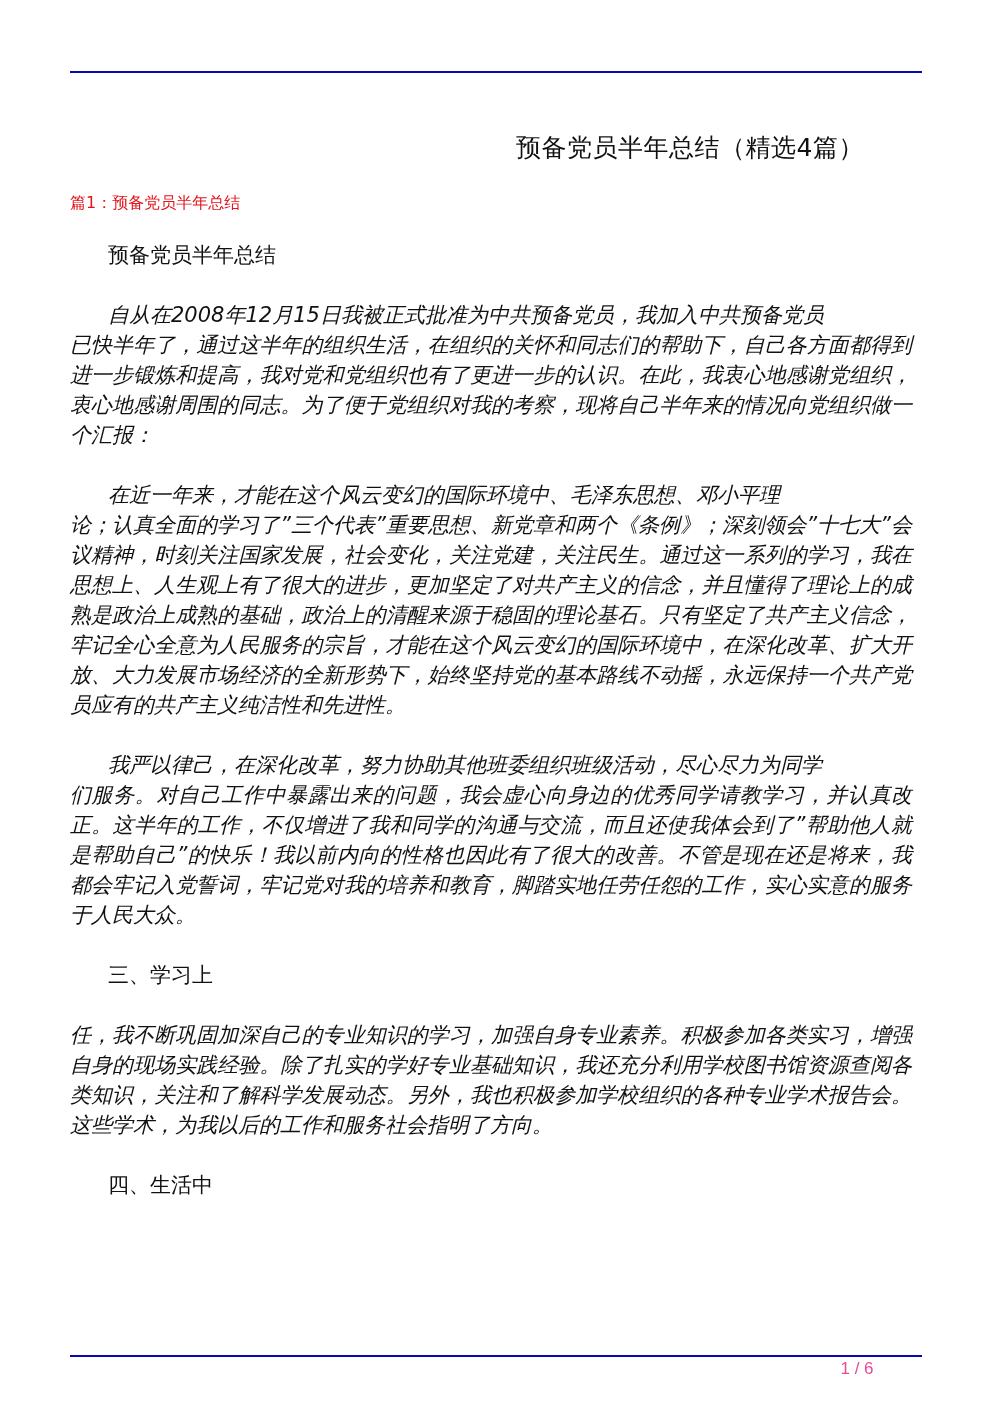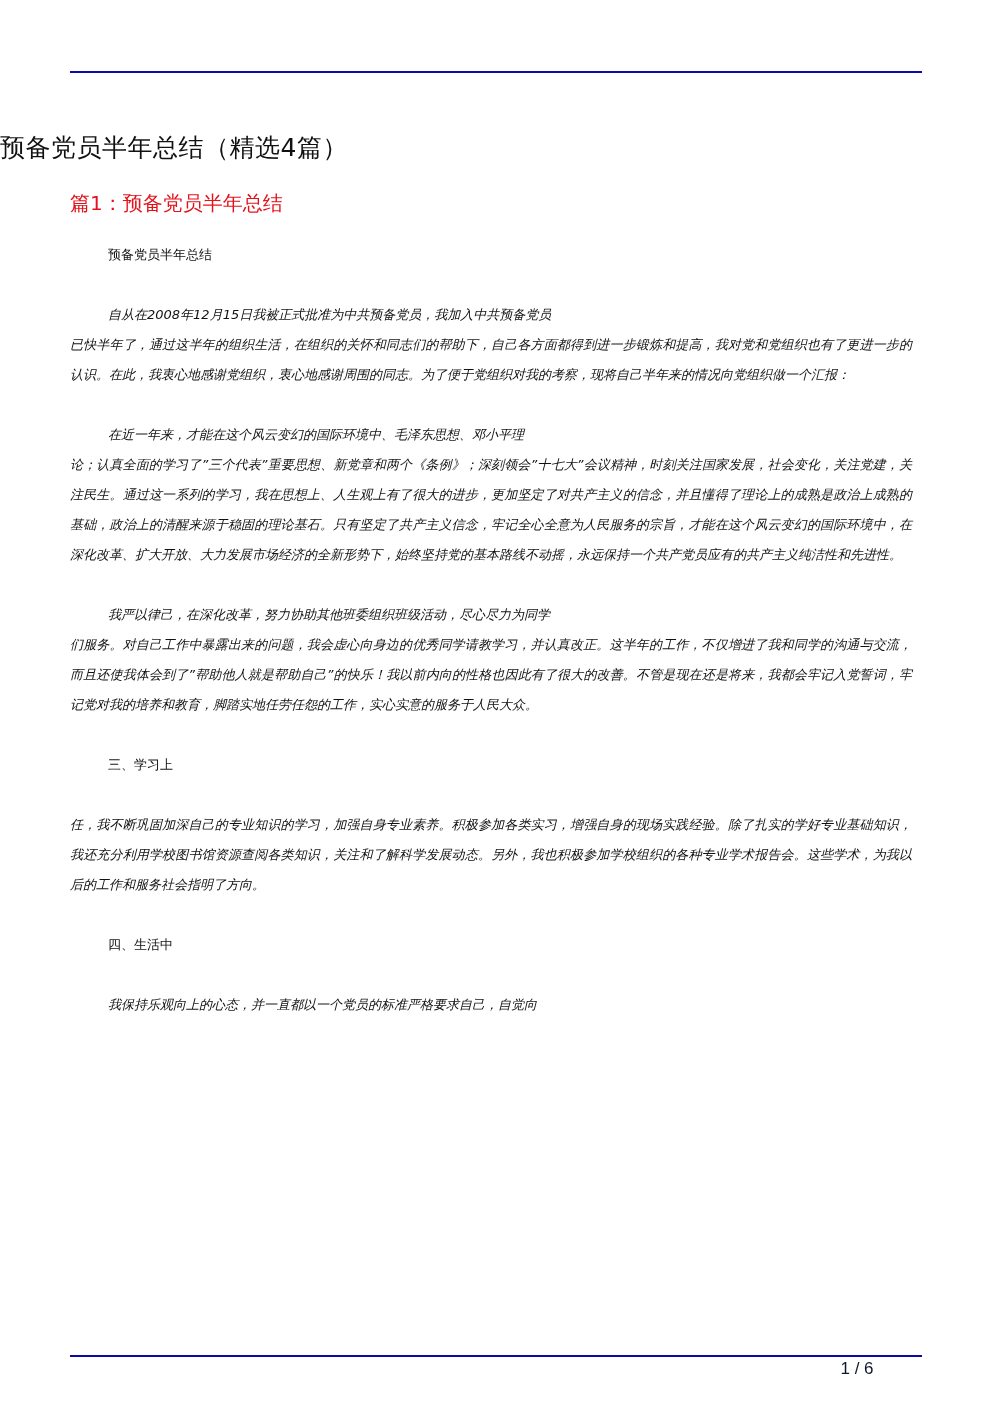--- a/index.html
+++ b/index.html
@@ -22,40 +22,40 @@
       height: 2px;
       background: #0a0aa8;
     }
     .rule-top { top: 71px; }
     .rule-bottom { top: 1355px; }
     .doc-title {
       position: absolute;
       top: 128px;
       left: 0;
       width: 864px;
-      text-align: left;
+      text-align: right;
       font-size: 25px;
       line-height: 40px;
       color: #111111;
       letter-spacing: 0.5px;
     }
     .section-heading {
       position: absolute;
       top: 186px;
       left: 70px;
-      font-size: 20px;
+      font-size: 16px;
       line-height: 34px;
       color: #e3121b;
     }
     .content {
       position: absolute;
       top: 240px;
       left: 70px;
       width: 842px;
-      font-size: 13px;
+      font-size: 21px;
       line-height: 30px;
     }
     .content p {
       margin: 0;
       text-align: justify;
     }
     .content .label {
       text-indent: 38px;
       margin-bottom: 30px;
     }
@@ -70,21 +70,21 @@
     }
     .page-num {
       position: absolute;
       top: 1357px;
       left: 822px;
       width: 70px;
       text-align: center;
       font-family: "Liberation Sans", sans-serif;
       font-size: 17px;
       line-height: 24px;
-      color: #0f172a;
+      color: #ec4899;
     }
   </style>
 </head>
 <body>
 
 <div class="rule rule-top"></div>
 
 <div class="doc-title">预备党员半年总结（精选4篇）</div>
 
 <div class="section-heading">篇1：预备党员半年总结</div>
@@ -103,20 +103,17 @@
   <p class="para">
     <span class="first">我严以律己，在深化改革，努力协助其他班委组织班级活动，尽心尽力为同学</span><span>们服务。对自己工作中暴露出来的问题，我会虚心向身边的优秀同学请教学习，并认真改正。这半年的工作，不仅增进了我和同学的沟通与交流，而且还使我体会到了”帮助他人就是帮助自己”的快乐！我以前内向的性格也因此有了很大的改善。不管是现在还是将来，我都会牢记入党誓词，牢记党对我的培养和教育，脚踏实地任劳任怨的工作，实心实意的服务于人民大众。</span>
   </p>
 
   <p class="label">三、学习上</p>
   <p class="para">
     <span>任，我不断巩固加深自己的专业知识的学习，加强自身专业素养。积极参加各类实习，增强自身的现场实践经验。除了扎实的学好专业基础知识，我还充分利用学校图书馆资源查阅各类知识，关注和了解科学发展动态。另外，我也积极参加学校组织的各种专业学术报告会。这些学术，为我以后的工作和服务社会指明了方向。</span>
   </p>
 
   <p class="label">四、生活中</p>
-  <p class="para">
-    <span class="first">我保持乐观向上的心态，并一直都以一个党员的标准严格要求自己，自觉向</span><span></span>
-  </p>
 </div>
 
 <div class="rule rule-bottom"></div>
 
 <div class="page-num">1 / 6</div>
 
 </body></html>

